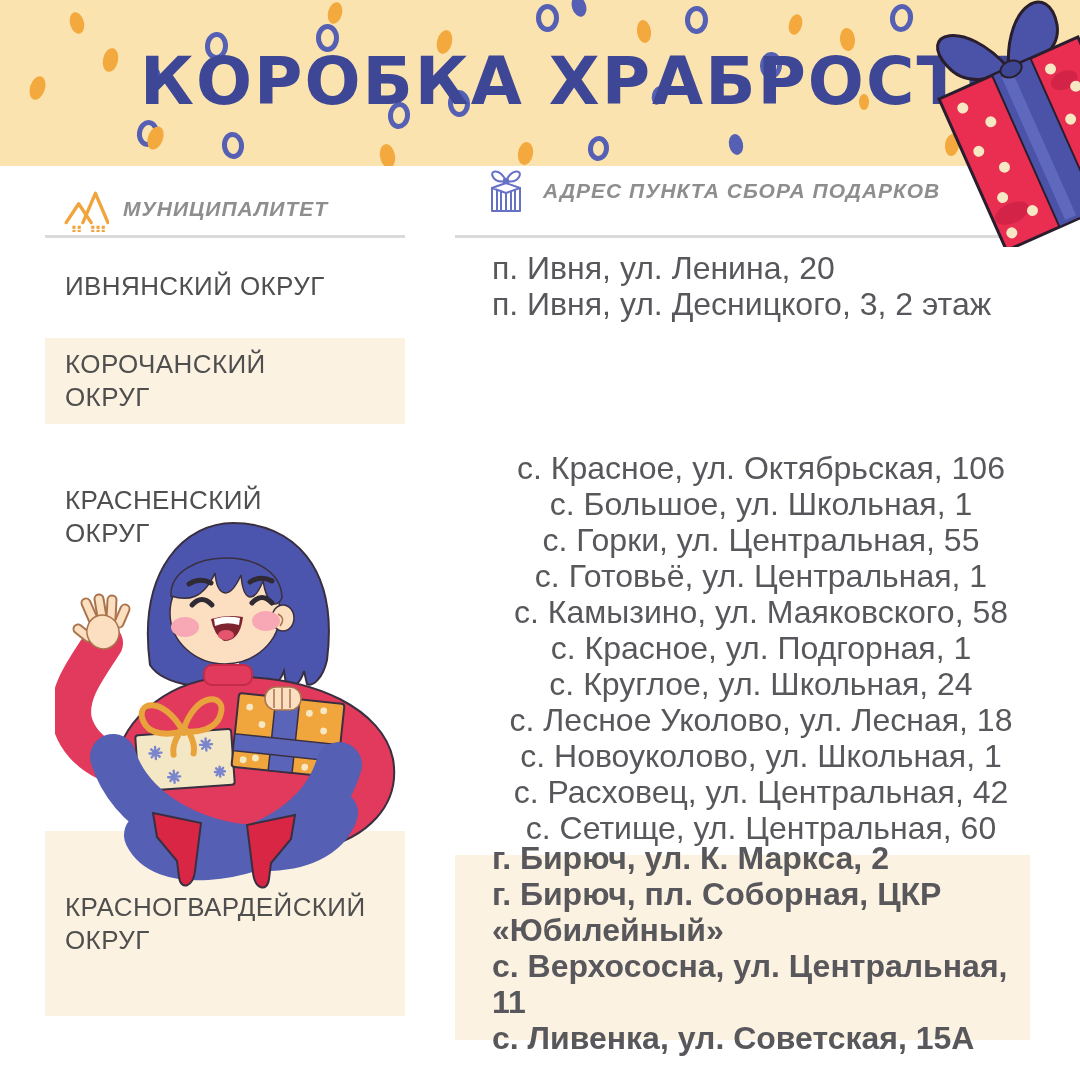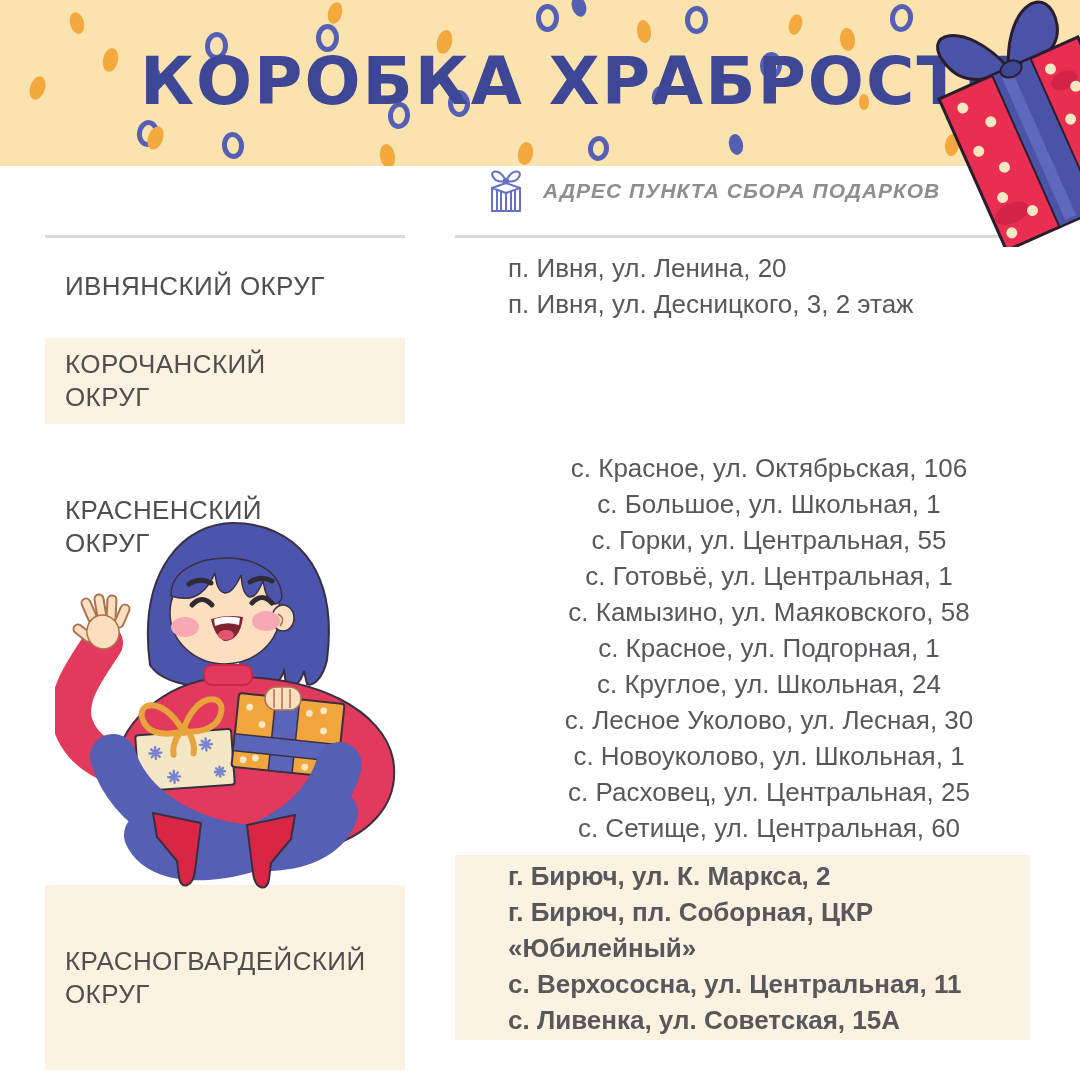--- a/index.html
+++ b/index.html
@@ -28,29 +28,29 @@
   .divider-right{left:455px;top:235px;width:575px;}
   
   .cell{position:absolute;box-sizing:border-box;display:flex;flex-direction:column;justify-content:center;z-index:2;}
   .cell.hl{background:#FCF2E2;}
   .cell-l{left:45px;width:360px;padding-left:20px;}
   .cell-r{left:455px;width:575px;padding-left:37px;}
   .r1l{top:248px;height:76px;}
   .r1r{top:248px;height:76px;}
   .r2l{top:338px;height:86px;}
   .r2r{top:338px;height:102px;}
-  .r3l{top:450px;height:110px;justify-content:flex-end;padding-top:24px;}
+  .r3l{top:450px;height:110px;justify-content:center;padding-top:24px;}
   .r3r{top:450px;height:396px;text-align:center;}
-  .r4l{top:885px;height:185px;}
+  .r4l{top:831px;height:185px;}
   .r4r{top:855px;height:185px;font-weight:bold;}
   .muni{
     font-weight:normal;font-size:26px;line-height:33px;color:#4F4F4F;
     letter-spacing:0.4px;white-space:pre-line;
   }
-  .addr-line{font-size:26px;line-height:36px;color:#58585C;margin-left:16px;}
+  .addr-line{font-size:32px;line-height:36px;color:#58585C;}
   
   .girl{position:absolute;left:55px;top:515px;z-index:3;}
   .corner-gift{position:absolute;left:915px;top:-8px;z-index:4;}
 </style>
 </head>
 <body>
 
 <div class="page">
 
   <div class="banner">
@@ -79,20 +79,41 @@
     <span class="cf rb" style="left:760px;top:52px;width:12px;height:17px;transform:rotate(4deg)"></span>
     <span class="cf o" style="left:789px;top:14px;width:13px;height:21px;transform:rotate(16deg)"></span>
     <span class="cf o" style="left:840px;top:28px;width:15px;height:23px;transform:rotate(-6deg)"></span>
     <span class="cf o" style="left:859px;top:94px;width:10px;height:16px;"></span>
     <span class="cf rb" style="left:890px;top:4px;width:13px;height:18px;transform:rotate(8deg)"></span>
     <span class="cf b" style="left:947px;top:96px;width:9px;height:9px;"></span>
     <span class="cf o" style="left:945px;top:134px;width:14px;height:22px;transform:rotate(8deg)"></span>
     <h1 class="title">КОРОБКА ХРАБРОСТИ</h1>
   </div>
 
+  <div class="th th-left">
+    <svg width="46" height="46" viewBox="0 0 44 44">
+      <g fill="none" stroke="#F0A43C" stroke-width="3.2" stroke-linecap="round" stroke-linejoin="round">
+        <path d="M3 35 L15 17 L27 35"></path>
+        <path d="M19 35 L31 7 L43 35"></path>
+      </g>
+      <g fill="#F0A43C">
+        <rect x="9" y="38" width="3" height="3"></rect>
+          <rect x="14" y="38" width="3" height="3"></rect>
+        <rect x="9" y="42" width="3" height="2"></rect>
+          <rect x="14" y="42" width="3" height="2"></rect>
+        <rect x="27" y="38" width="3" height="3"></rect>
+          <rect x="32" y="38" width="3" height="3"></rect>
+          <rect x="37" y="38" width="3" height="3"></rect>
+        <rect x="27" y="42" width="3" height="2"></rect>
+          <rect x="32" y="42" width="3" height="2"></rect>
+          <rect x="37" y="42" width="3" height="2"></rect>
+      </g>
+    </svg>
+    <span class="th-label">МУНИЦИПАЛИТЕТ</span>
+  </div>
 
   <div class="th th-right">
     <svg width="42" height="50" viewBox="0 0 42 50">
       <g fill="none" stroke="#6671C6" stroke-width="2" stroke-linecap="round" stroke-linejoin="round">
         <path d="M21 15 C15 2 4 4 8 11 C11 16 17 16 21 15 Z"></path>
         <path d="M21 15 C27 2 38 4 34 11 C31 16 25 16 21 15 Z"></path>
         <circle cx="21" cy="15" r="2.2"></circle>
         <path d="M7 22 L21 17 L35 22 L21 27 Z"></path>
         <path d="M7 22 L7 45 L35 45 L35 22"></path>
         <path d="M12 24 L12 45"></path>
@@ -129,23 +150,23 @@
   </div>
   <div class="cell cell-r r3r">
     <div>
         <div class="addr-line">с. Красное, ул. Октябрьская, 106</div>
         <div class="addr-line">с. Большое, ул. Школьная, 1</div>
         <div class="addr-line">с. Горки, ул. Центральная, 55</div>
         <div class="addr-line">с. Готовьё, ул. Центральная, 1</div>
         <div class="addr-line">с. Камызино, ул. Маяковского, 58</div>
         <div class="addr-line">с. Красное, ул. Подгорная, 1</div>
         <div class="addr-line">с. Круглое, ул. Школьная, 24</div>
-        <div class="addr-line">с. Лесное Уколово, ул. Лесная, 30</div>
+        <div class="addr-line">с. Лесное Уколово, ул. Лесная, 18</div>
         <div class="addr-line">с. Новоуколово, ул. Школьная, 1</div>
-        <div class="addr-line">с. Расховец, ул. Центральная, 25</div>
+        <div class="addr-line">с. Расховец, ул. Центральная, 42</div>
         <div class="addr-line">с. Сетище, ул. Центральная, 60</div>
       </div>
   </div>
 
   <div class="cell cell-l r4l hl">
     <div class="muni">КРАСНОГВАРДЕЙСКИЙ
 ОКРУГ</div>
   </div>
   <div class="cell cell-r r4r hl">
     <div>

